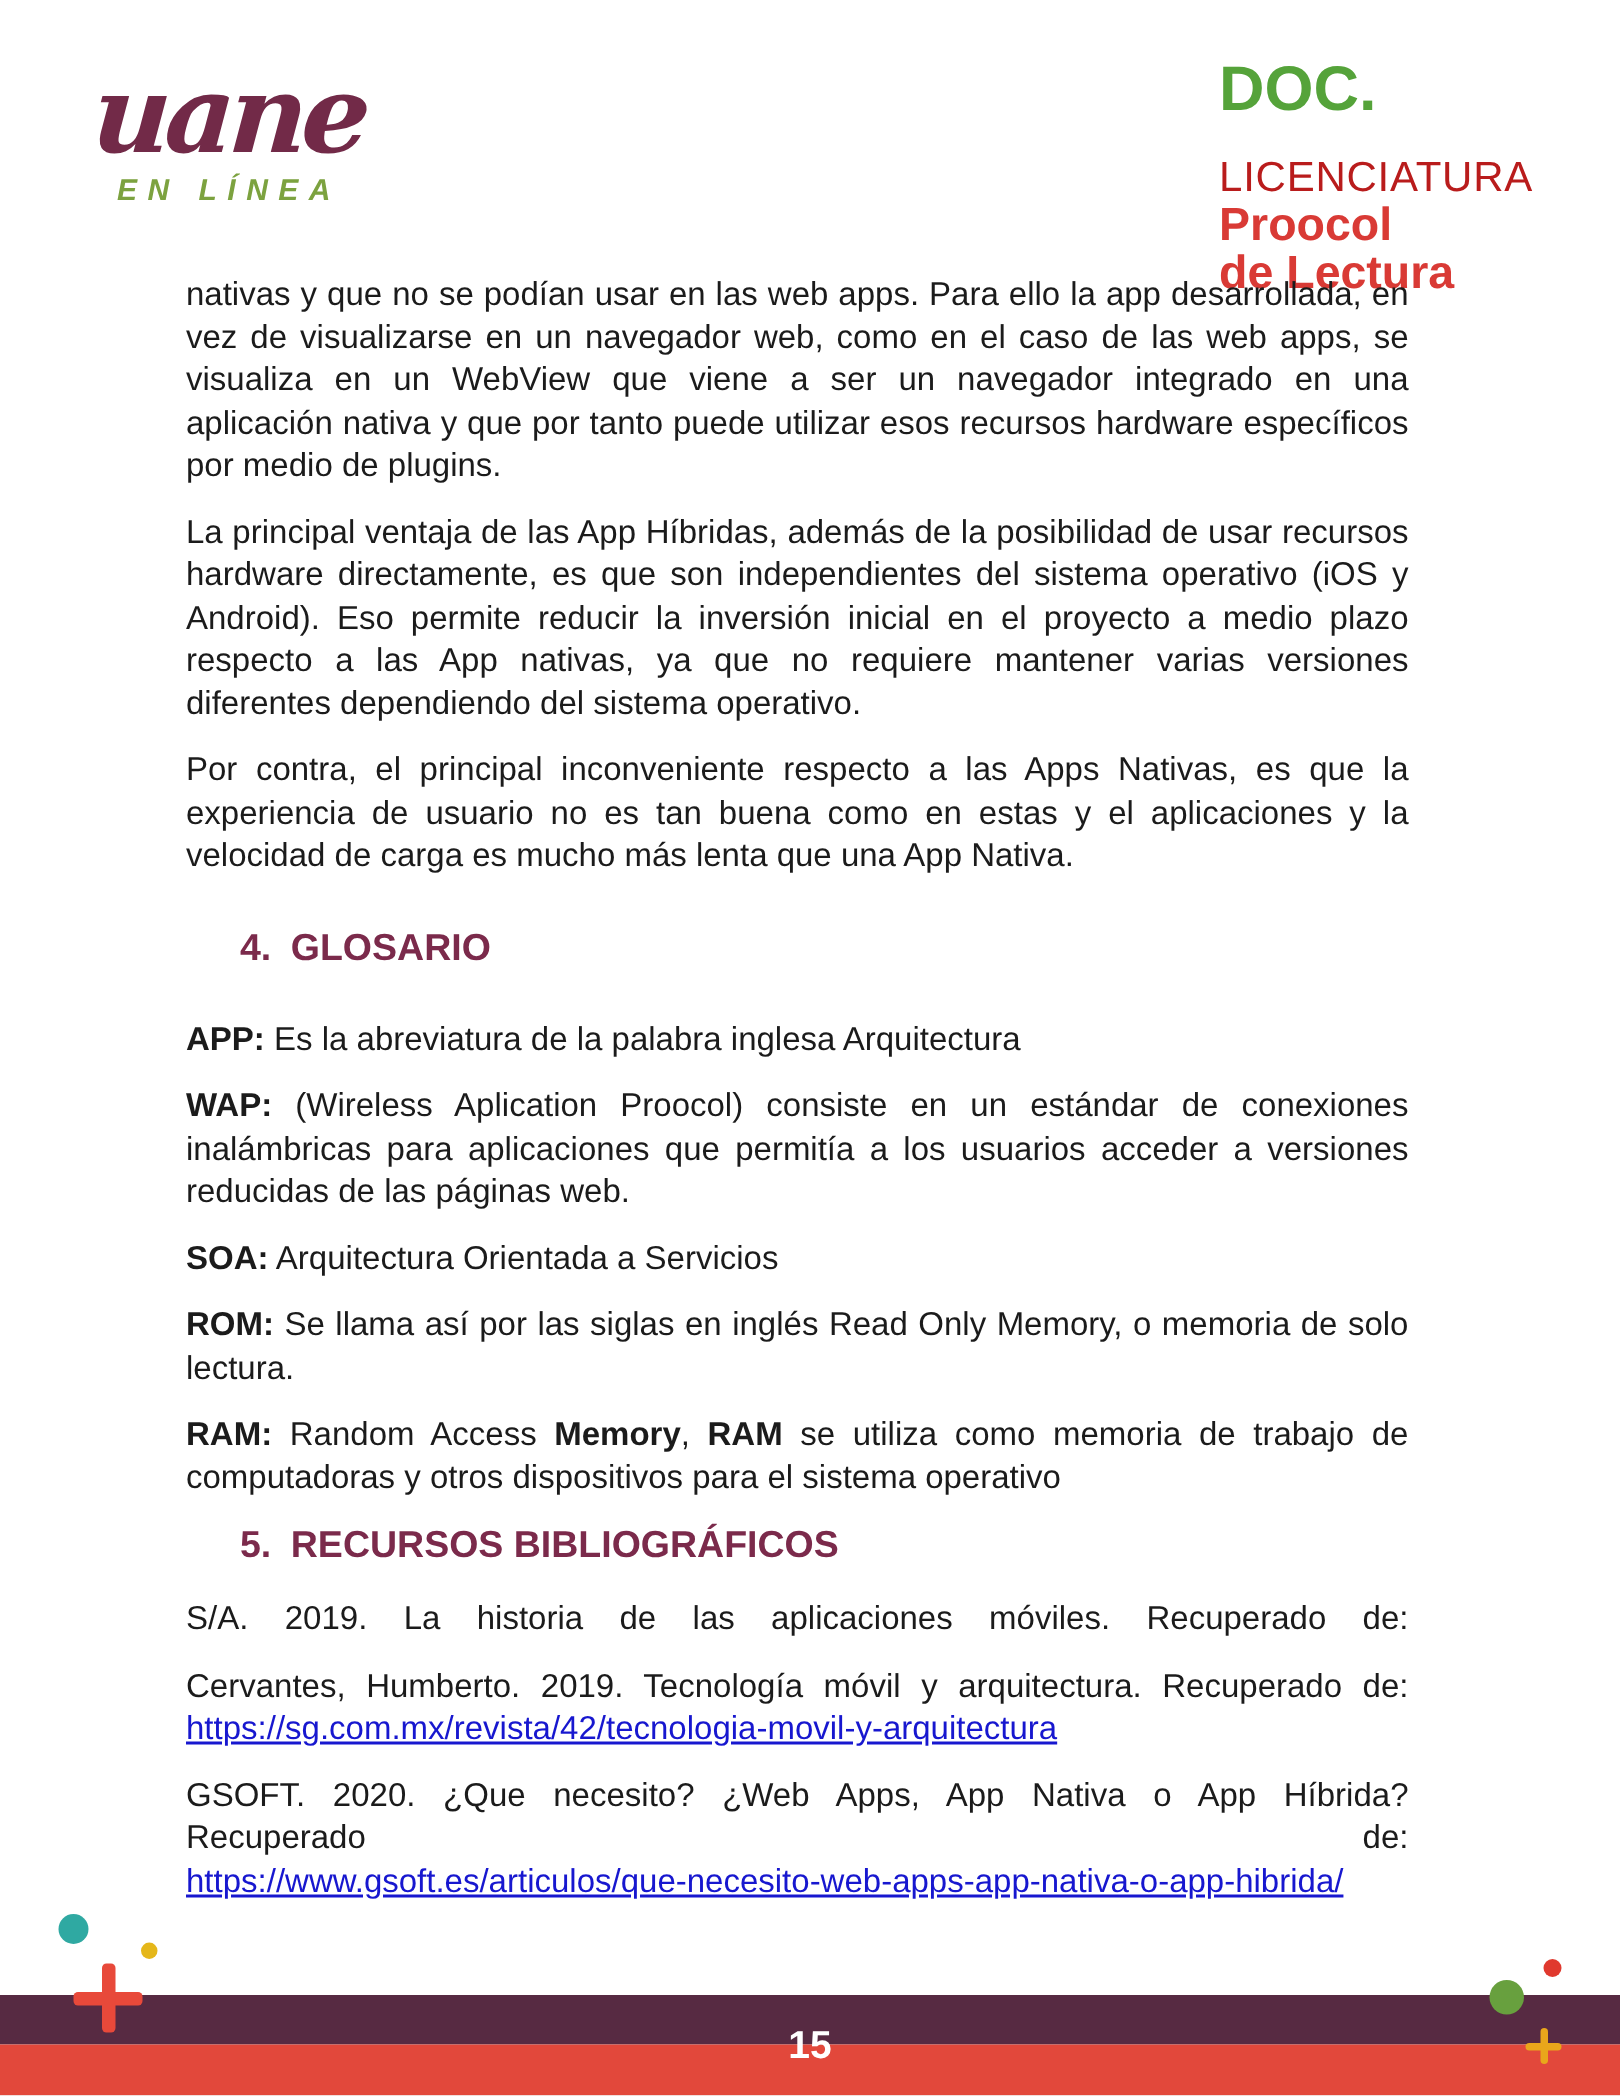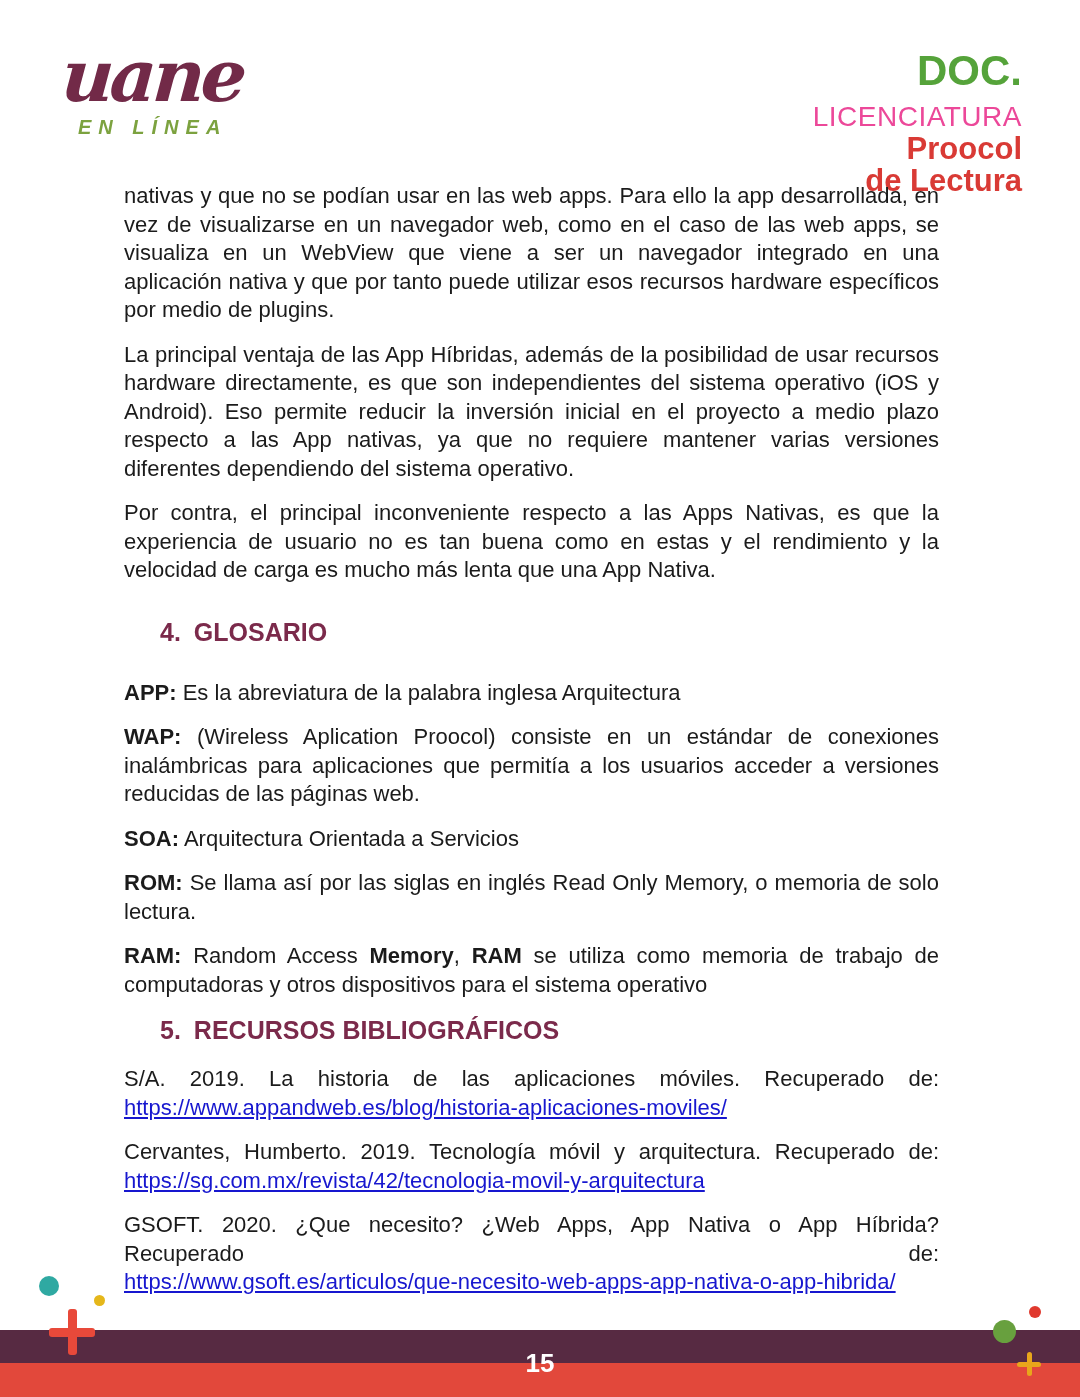--- a/index.html
+++ b/index.html
@@ -15,23 +15,23 @@
   .logo-brand {
     font-family:"DejaVu Serif", serif; font-style:italic; font-weight:700;
     font-size:72px; line-height:1; letter-spacing:-4px; color:#722a48;
     transform:skewX(-4deg);
   }
   .logo-tagline {
     margin-top:4px; padding-left:16px;
     font-size:20px; font-weight:700; letter-spacing:7px; color:#7ca23f;font-style:italic;
   }
 
-  .doc-block { position:absolute; right:58px; top:50px; text-align:right; }
+  .doc-block { position:absolute; right:58px; top:38px; }
   .doc-title   { font-size:42px; font-weight:800; color:#55a33a; line-height:1.0; }
-  .doc-program { font-size:28px; font-weight:400; color:#ec4899; line-height:1.15; margin-top:9px; letter-spacing:0.5px; }
+  .doc-program { font-size:28px; font-weight:400; color:#b91c1c; line-height:1.15; margin-top:22px; letter-spacing:0.5px; }
   .doc-material{ font-size:31px; font-weight:800; color:#d93a35; line-height:1.02; }
 
   
   .content {
     position:absolute; left:124px; top:182px; width:833px;
     font-size:22px; line-height:28.5px; text-align:justify;
   }
   .content p { margin:0 18px 16px 0; }
   .section-heading {
     margin:32px 0 32px 0; padding-left:36px;
@@ -83,37 +83,37 @@
   <div class="doc-block">
     <div class="doc-title">DOC.</div>
     <div class="doc-program">LICENCIATURA</div>
     <div class="doc-material">Proocol</div>
     <div class="doc-material">de Lectura</div>
   </div>
 
   <div class="content">
     <p>nativas y que no se podían usar en las web apps. Para ello la app desarrollada, en vez de visualizarse en un navegador web, como en el caso de las web apps, se visualiza en un WebView que viene a ser un navegador integrado en una aplicación nativa y que por tanto puede utilizar esos recursos hardware específicos por medio de plugins.</p>
     <p>La principal ventaja de las App Híbridas, además de la posibilidad de usar recursos hardware directamente, es que son independientes del sistema operativo (iOS y Android). Eso permite reducir la inversión inicial en el proyecto a medio plazo respecto a las App nativas, ya que no requiere mantener varias versiones diferentes dependiendo del sistema operativo.</p>
-    <p>Por contra, el principal inconveniente respecto a las Apps Nativas, es que la experiencia de usuario no es tan buena como en estas y el rendimiento y la velocidad de carga es mucho más lenta que una App Nativa.</p>
+    <p>Por contra, el principal inconveniente respecto a las Apps Nativas, es que la experiencia de usuario no es tan buena como en estas y el aplicaciones y la velocidad de carga es mucho más lenta que una App Nativa.</p>
 
     <h2 class="section-heading"><span class="sec-num">4.</span><span>GLOSARIO</span></h2>
 
     <p class="entry"><strong>APP:</strong> <span>Es la abreviatura de la palabra inglesa Arquitectura</span></p>
 
     <p class="entry"><strong>WAP:</strong> <span>(Wireless Aplication Proocol) consiste en un estándar de conexiones inalámbricas para aplicaciones que permitía a los usuarios acceder a versiones reducidas de las páginas web.</span></p>
 
     <p class="entry"><strong>SOA:</strong> <span>Arquitectura Orientada a Servicios</span></p>
 
     <p class="entry"><strong>ROM:</strong> <span>Se llama así por las siglas en inglés Read Only Memory, o memoria de solo lectura.</span></p>
 
     <p class="entry"><strong>RAM:</strong> <span>Random Access </span><span class="bold">Memory</span><span>, </span><span class="bold">RAM</span><span> se utiliza como memoria de trabajo de computadoras y otros dispositivos para el sistema operativo</span></p>
 
     <h2 class="section-heading second"><span class="sec-num">5.</span><span>RECURSOS BIBLIOGRÁFICOS</span></h2>
 
-    <p class="bib"><span class="bib-text">S/A. 2019. La historia de las aplicaciones móviles. Recuperado de:</span><a class="link">https://www.appandweb.es/blog/historia-aplicaciones-moviles/</a></p>
+    <p class="bib"><span class="bib-text">S/A. 2019. La historia de las aplicaciones móviles. Recuperado de:</span></p>
 
     <p class="bib"><span class="bib-text">Cervantes, Humberto. 2019. Tecnología móvil y arquitectura. Recuperado de:</span><a class="link">https://sg.com.mx/revista/42/tecnologia-movil-y-arquitectura</a></p>
 
     <p class="bib"><span class="bib-text">GSOFT. 2020. ¿Que necesito? ¿Web Apps, App Nativa o App Híbrida? Recuperado de:</span><a class="link">https://www.gsoft.es/articulos/que-necesito-web-apps-app-nativa-o-app-hibrida/</a></p>
   </div>
 
   <div class="band-maroon"></div>
   <div class="band-red"></div>
 
   <div class="dot dot-teal"></div>

